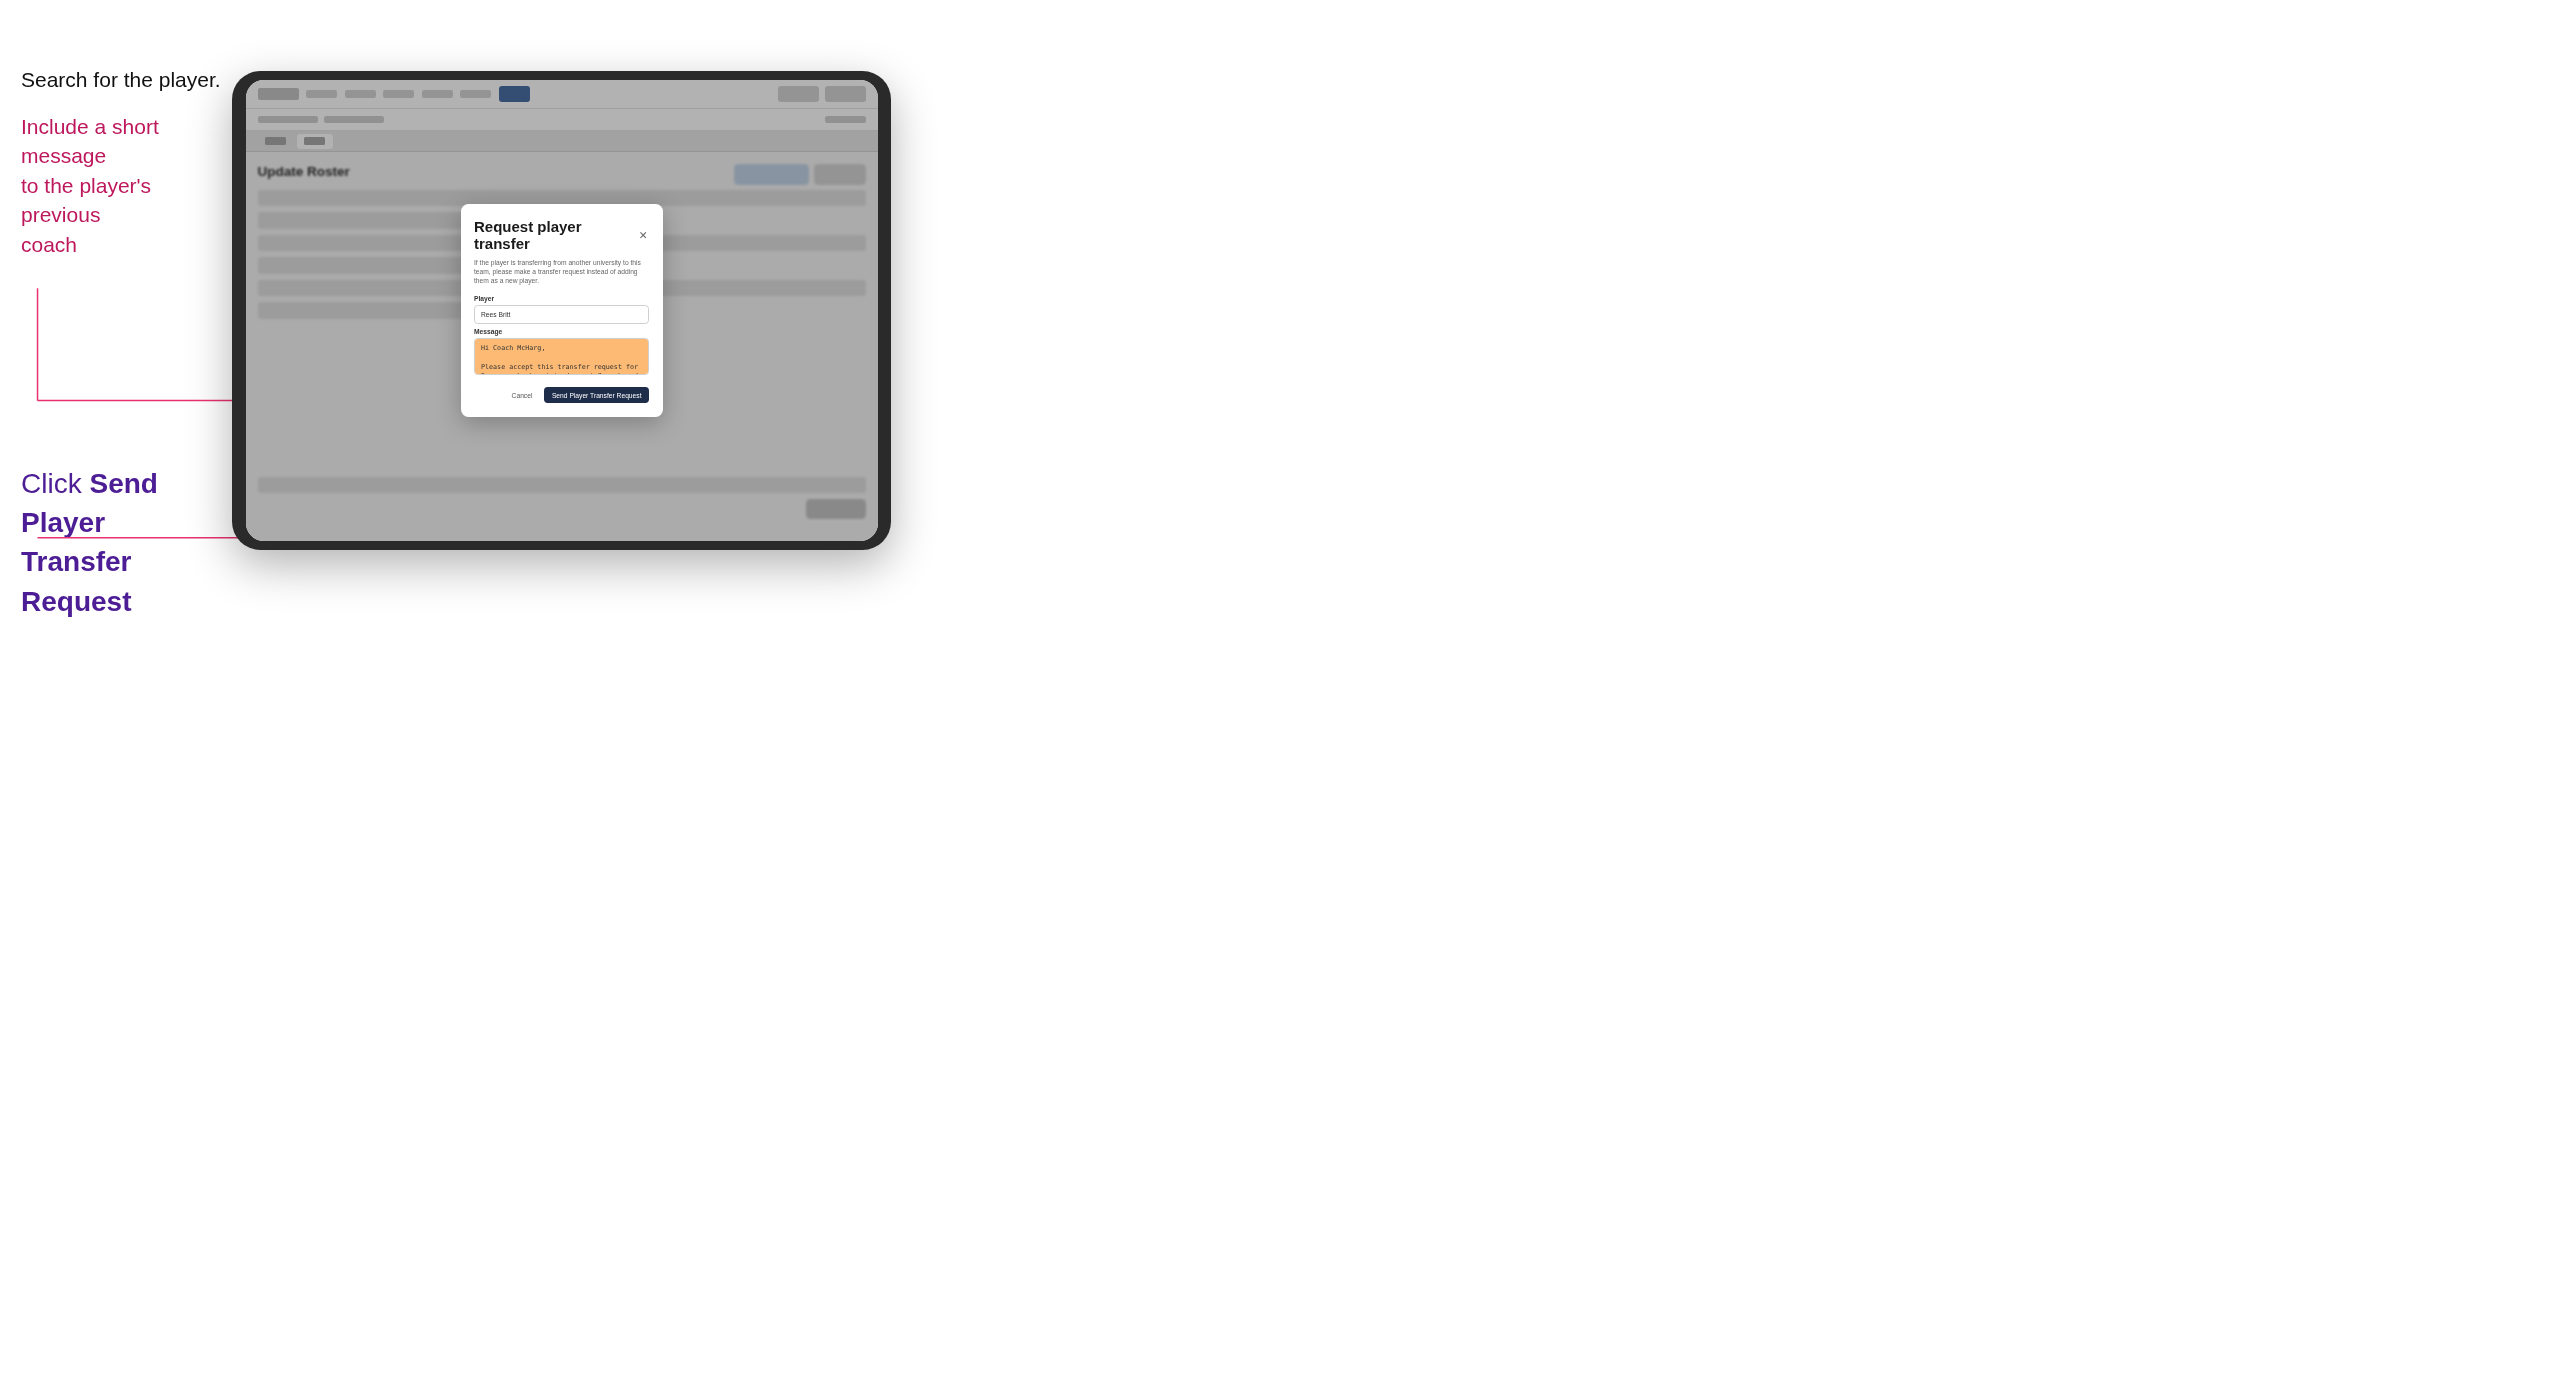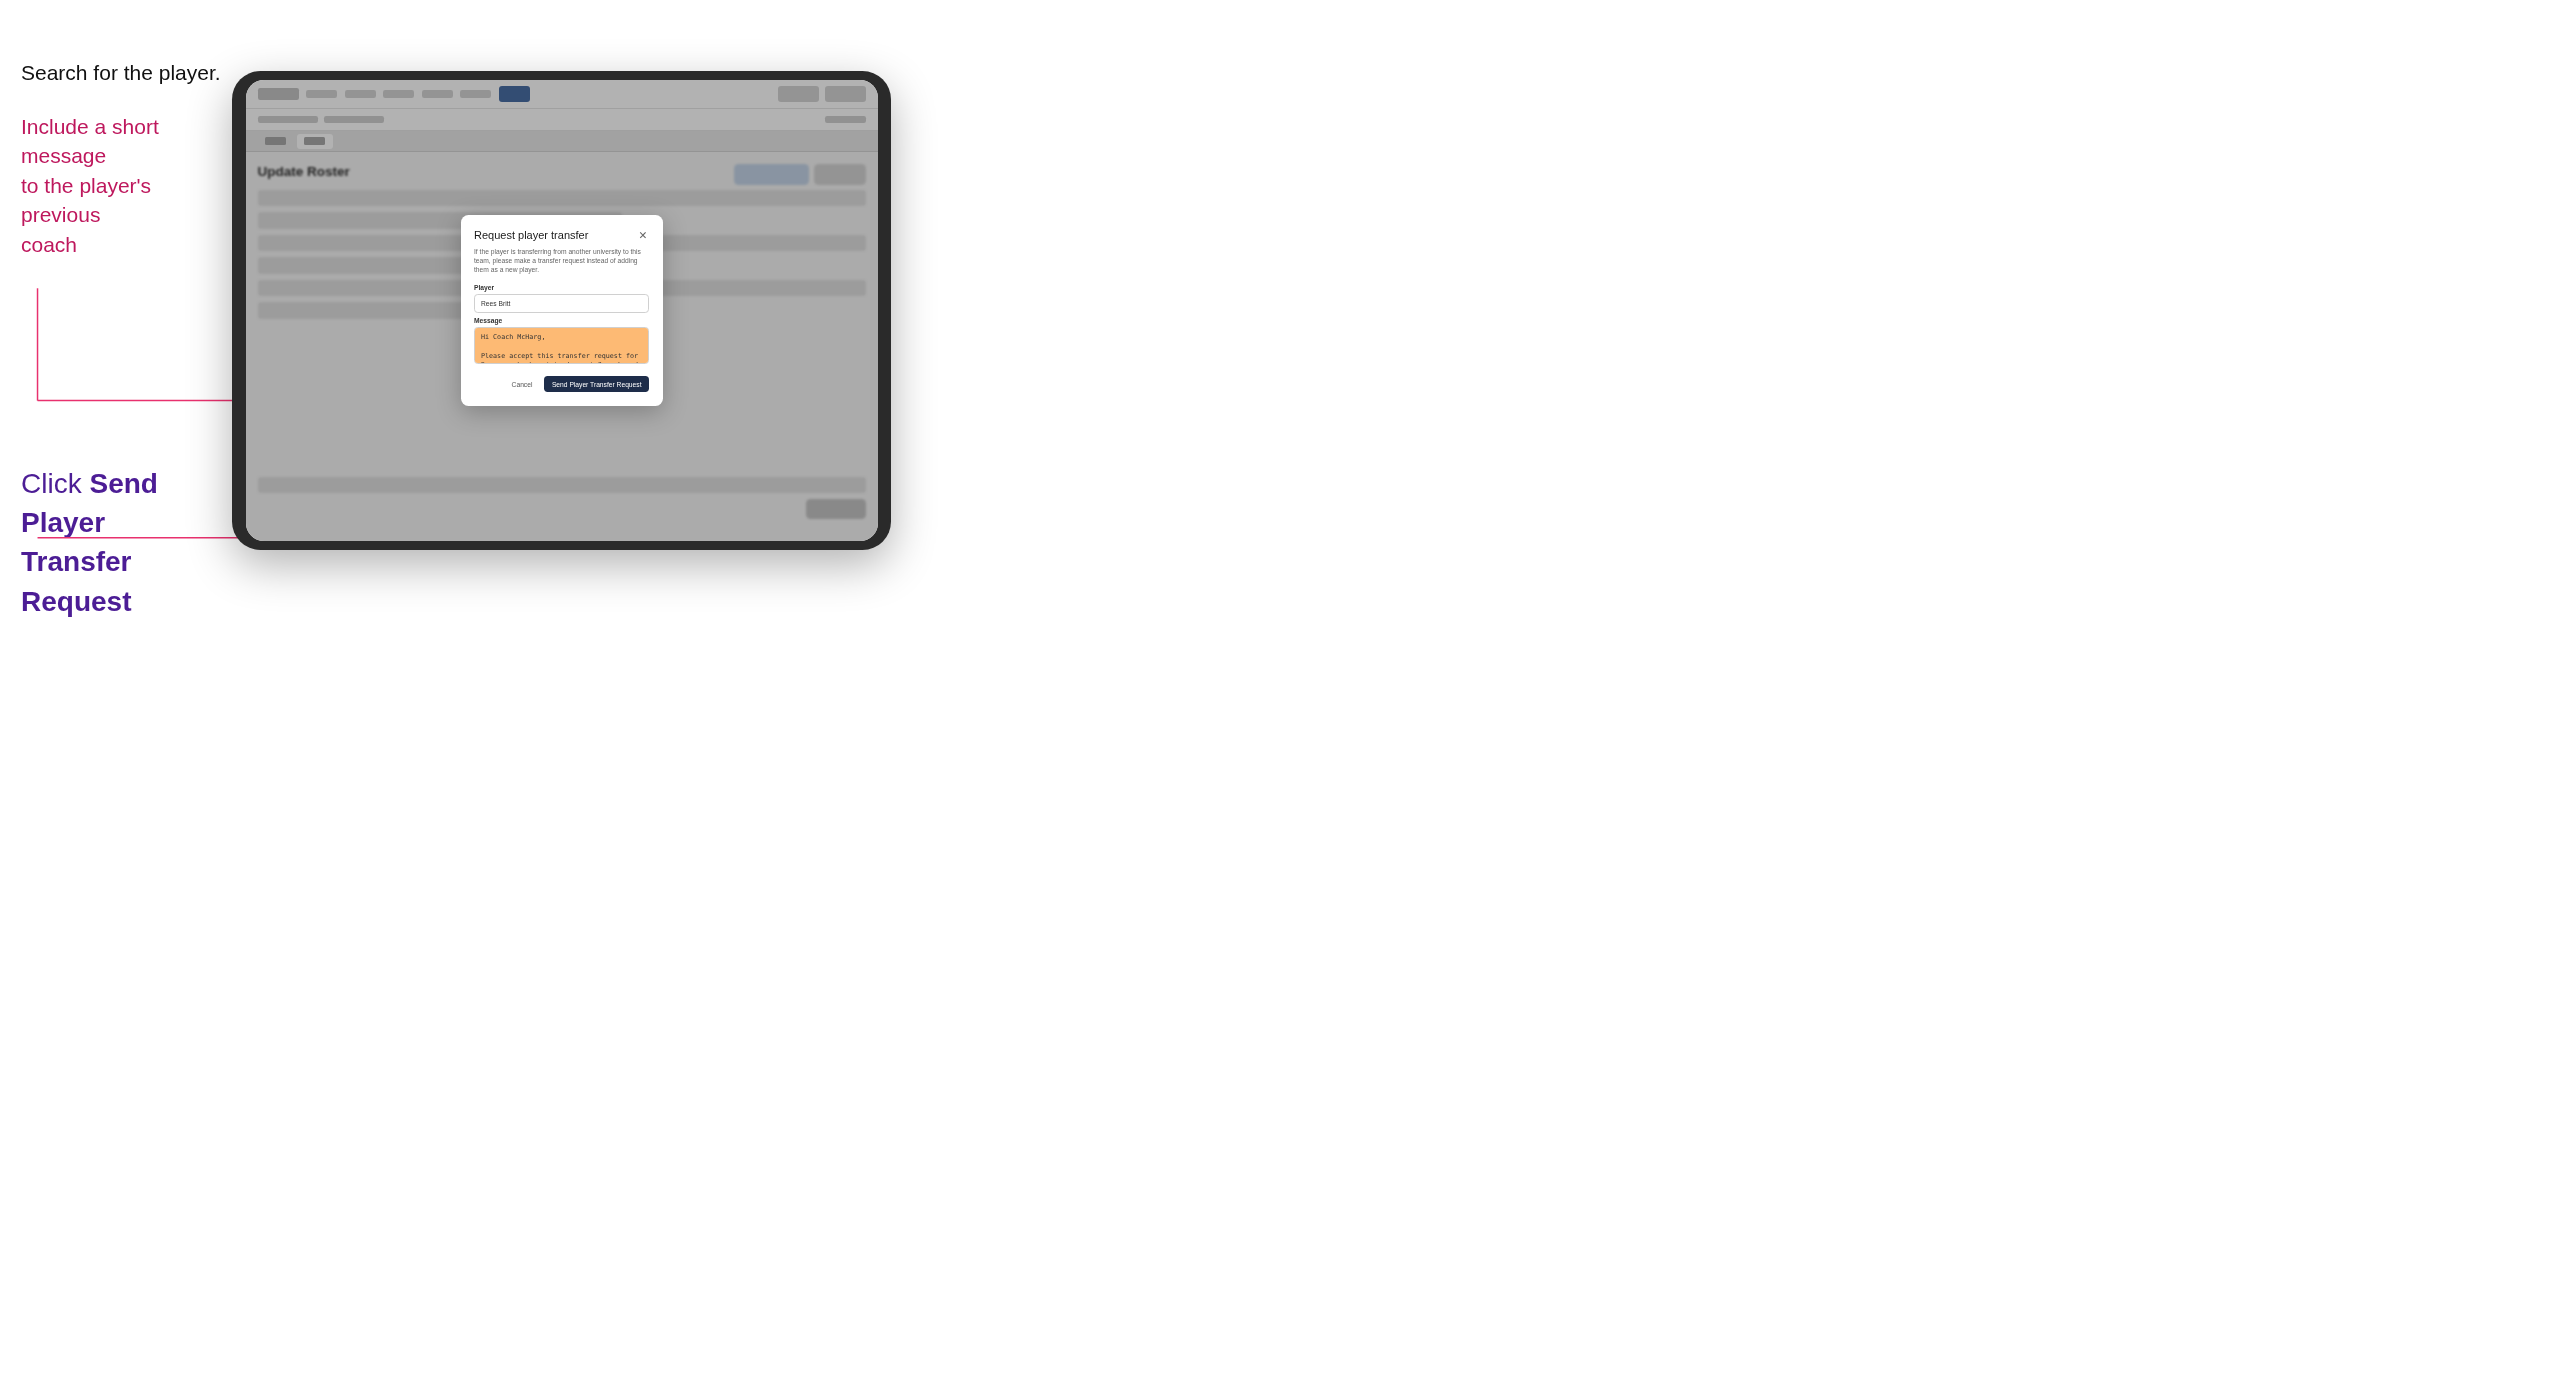--- a/index.html
+++ b/index.html
@@ -10,21 +10,21 @@
       background: #ffffff;
       font-family: -apple-system, BlinkMacSystemFont, 'Segoe UI', sans-serif;
       position: relative;
       overflow: hidden;
     }
 
     
     .annotation-search {
       position: absolute;
       left: 21px;
-      top: 61px;
+      top: 68px;
       font-size: 21px;
       color: #111;
       font-weight: 400;
     }
 
     .annotation-message {
       position: absolute;
       left: 21px;
       top: 112px;
       font-size: 21px;
@@ -263,22 +263,22 @@
     }
 
     .modal-header {
       display: flex;
       justify-content: space-between;
       align-items: center;
       margin-bottom: 6px;
     }
 
     .modal-title {
-      font-size: 11px;
-      font-weight: 400;
+      font-size: 15px;
+      font-weight: 700;
       color: #1a1a1a;
     }
 
     .modal-close {
       width: 12px;
       height: 12px;
       cursor: pointer;
       color: #666;
       font-size: 10.5px;
       display: flex;

